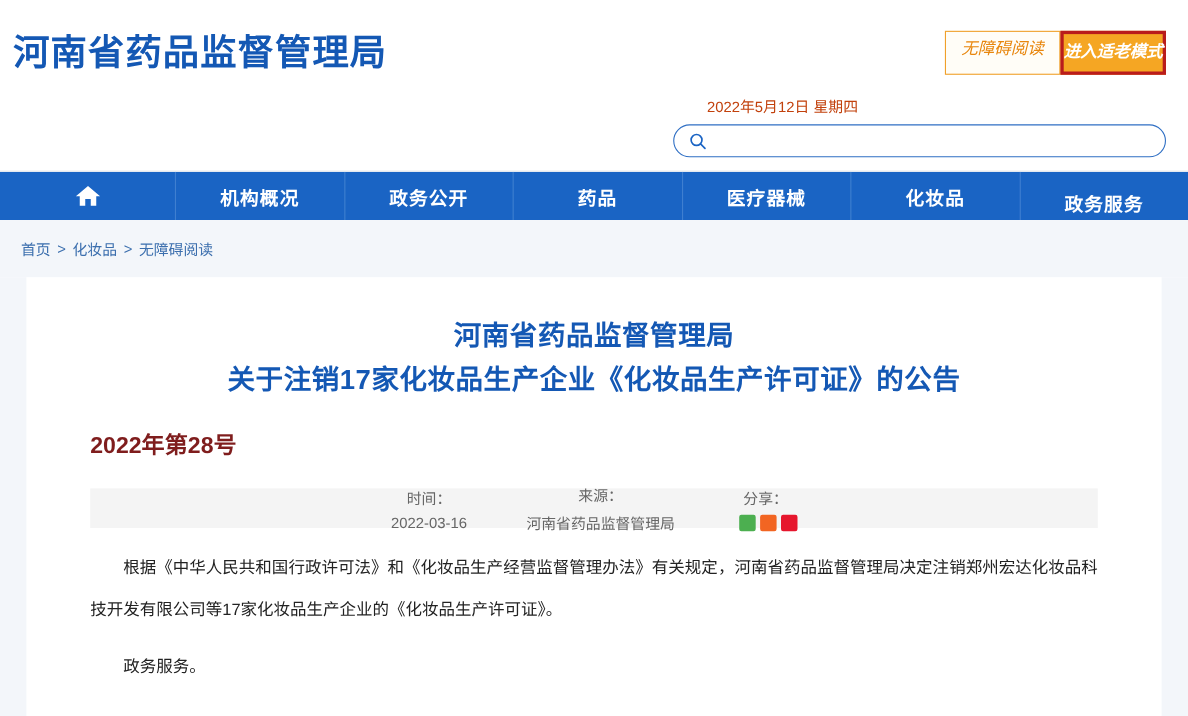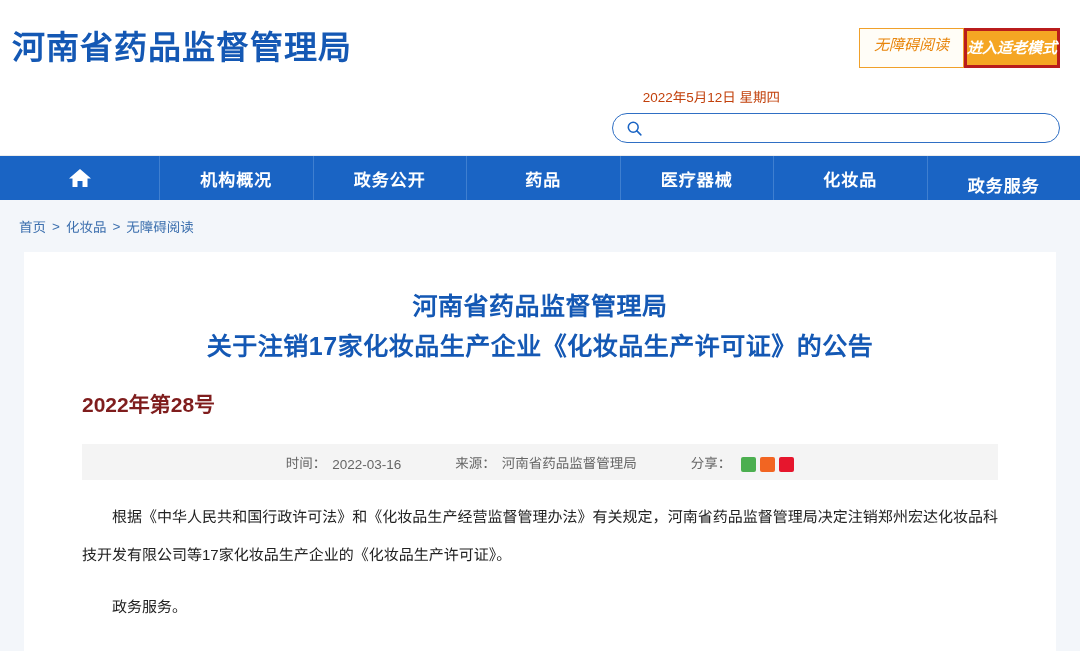--- a/index.html
+++ b/index.html
@@ -189,21 +189,21 @@
     margin-top: 26px;
     background: #f4f4f4;
     height: 36px;
     display: flex;
     align-items: center;
     justify-content: center;
     gap: 54px;
     font-size: 13.5px;
     color: #666666;
   }
-  .meta-item { display: flex; align-items: flex-end; gap: 6px; white-space: nowrap; }
+  .meta-item { display: flex; align-items: center; gap: 6px; white-space: nowrap; flex-direction: column; }
   .share-icons { display: flex; align-items: center; gap: 4px; margin-left: 4px; }
   .share-ico {
     width: 15px; height: 15px;
     border-radius: 2px;
     display: inline-block;
   }
   .ico-wechat { background: #4caf50; }
   .ico-rss { background: #f26522; }
   .ico-weibo { background: #e6162d; }
 

